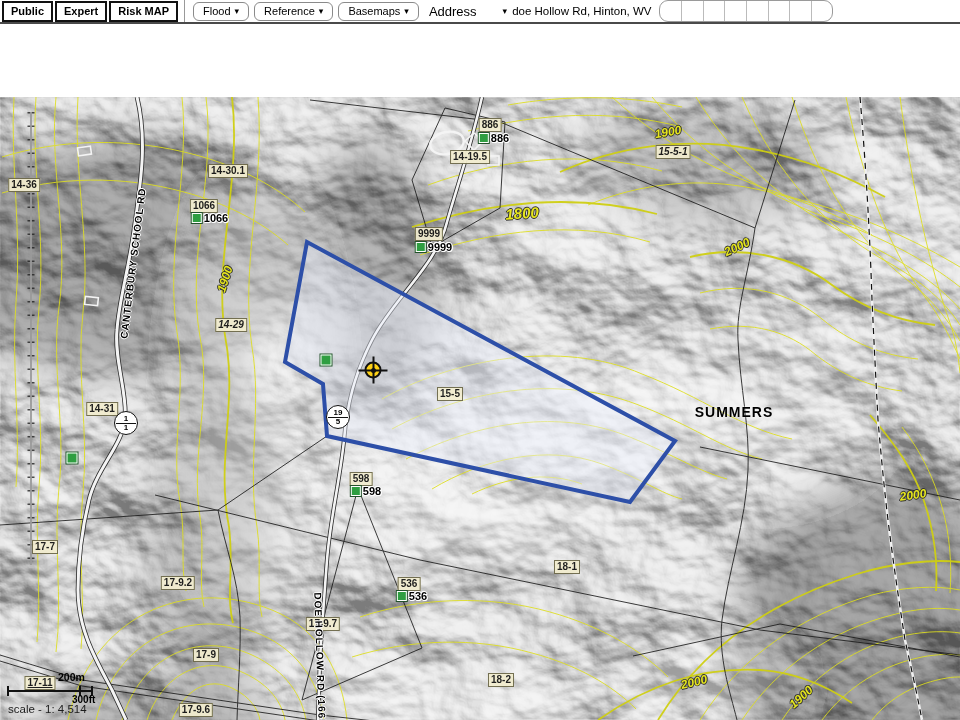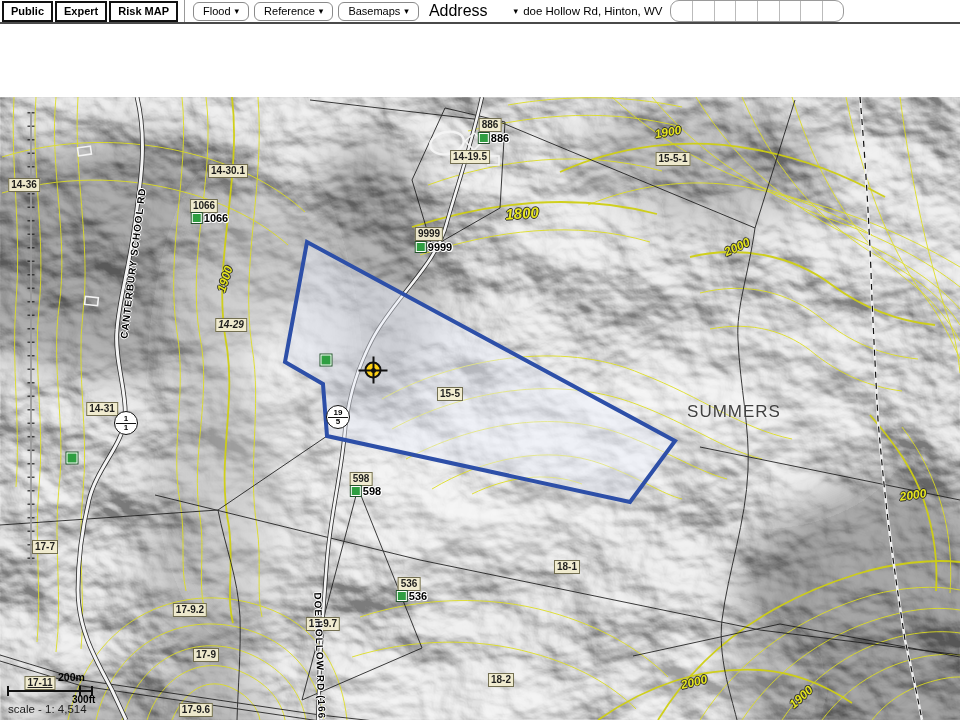--- a/index.html
+++ b/index.html
@@ -6,41 +6,41 @@
     font-family:"Liberation Sans",sans-serif;}
   
   #toolbar{position:absolute;left:0;top:0;width:960px;height:24px;background:#fff;
     border-bottom:2px solid #4a4a4a;display:flex;align-items:center;box-sizing:border-box;}
   .btn-strong{border:2px solid #111;background:#fff;font-weight:bold;font-size:11px;
     padding:2px 7px;margin-left:2px;line-height:13px;color:#000;white-space:nowrap;cursor:pointer;}
   .tb-divider{width:1px;height:22px;background:#999;margin:0 3px 0 6px;}
   .tab{border:1px solid #8a8a8a;border-radius:6px;background:#fff;font-size:11px;color:#000;
     padding:2px 9px;margin-left:5px;line-height:13px;white-space:nowrap;cursor:pointer;display:flex;gap:4px;align-items:center;}
   .caret{font-size:9px;line-height:9px;}
-  .addr-label{font-size:16px;color:#000;margin-left:10px;}
+  .addr-label{font-size:13px;color:#000;margin-left:10px;}
   .addr-value{font-size:11.5px;color:#000;margin-left:26px;display:flex;align-items:center;gap:5px;white-space:nowrap;}
   .seg-box{margin-left:8px;width:172px;height:20px;border:1px solid #9a9a9a;border-radius:9px;
     display:flex;overflow:hidden;background:#fff;}
   .seg{flex:1;border-left:1px solid #bbb;cursor:pointer;}
   .seg:first-child{border-left:none;}
   
   #map{position:absolute;left:0;top:97px;width:960px;height:623px;overflow:hidden;background:#9a9a9a;}
   #map svg{position:absolute;left:0;top:0;}
   #labels{position:absolute;left:0;top:0;width:100%;height:100%;}
   .lbl{position:absolute;white-space:nowrap;}
   .lbl-parcel{background:#f2edcf;border:1px solid #6e6a4a;color:#151515;font-size:10px;
     font-weight:bold;padding:0 2px;line-height:12px;opacity:.95;}
   .lbl-addr{font-size:11px;font-weight:bold;color:#000;display:flex;align-items:center;gap:2px;
     text-shadow:1px 0 0 #fff,-1px 0 0 #fff,0 1px 0 #fff,0 -1px 0 #fff,1px 1px 0 #fff,-1px -1px 0 #fff;}
   .gsq{width:8px;height:8px;background:#2f9e41;border:1px solid #fff;box-shadow:0 0 0 1px #23512b;display:inline-block;}
   .lbl-contour{color:#e6e61e;font-weight:bold;font-style:italic;font-size:12px;
     text-shadow:1px 0 0 #333,-1px 0 0 #333,0 1px 0 #333,0 -1px 0 #333;}
   .lbl-road{font-size:10px;font-weight:bold;color:#000;letter-spacing:1px;
     text-shadow:1px 0 0 #fff,-1px 0 0 #fff,0 1px 0 #fff,0 -1px 0 #fff;}
-  .lbl-county{font-size:17px;font-weight:normal;color:#404040;letter-spacing:1px;
+  .lbl-county{font-size:14px;font-weight:bold;color:#000000;letter-spacing:1px;
     text-shadow:0 0 2px rgba(255,255,255,.7);}
   .lbl-route{width:24px;height:24px;border-radius:50%;background:#fff;border:1.3px solid #111;
     box-sizing:border-box;display:flex;flex-direction:column;align-items:center;justify-content:center;}
   .lbl-route::before{content:"";position:absolute;left:1px;right:1px;top:50%;height:1px;background:#111;}
   .rt-top,.rt-bot{font-size:8px;font-weight:bold;line-height:9px;color:#000;}
   .lbl-target{width:13px;height:13px;border-radius:50%;background:#ffd216;border:2px solid #111;box-sizing:content-box;}
   .lbl-target i{position:absolute;background:#111;}
   .t-c{left:50%;top:50%;width:5px;height:5px;border-radius:50%;transform:translate(-50%,-50%);}
   .t-h{left:-8px;right:-8px;top:50%;height:2px;margin-top:-1px;z-index:-1;}
   .t-v{top:-7px;bottom:-7px;left:50%;width:2px;margin-left:-1px;z-index:-1;}
@@ -254,33 +254,33 @@
         <span class="gsq"></span>
         <span>886</span>
       </div>
       <div class="lbl lbl-parcel" style="left: 470px; top: 60px; transform: translate(-50%, -50%);"><span>14-19.5</span></div>
       <div class="lbl lbl-parcel" style="left: 429px; top: 137px; transform: translate(-50%, -50%);"><span>9999</span></div>
       <div class="lbl lbl-addr" style="left: 434px; top: 150px; transform: translate(-50%, -50%);">
         <span class="gsq"></span>
         <span>9999</span>
       </div>
       <div class="lbl lbl-parcel" style="left: 450px; top: 297px; transform: translate(-50%, -50%);"><span>15-5</span></div>
-      <div class="lbl lbl-parcel" style="left: 673px; top: 62px; transform: translate(-50%, -50%);"><span>15-5-1</span></div>
+      <div class="lbl lbl-parcel" style="left: 673px; top: 55px; transform: translate(-50%, -50%); font-style: italic;"><span>15-5-1</span></div>
       <div class="lbl lbl-parcel" style="left: 361px; top: 382px; transform: translate(-50%, -50%);"><span>598</span></div>
       <div class="lbl lbl-addr" style="left: 366px; top: 394px; transform: translate(-50%, -50%);">
         <span class="gsq"></span>
         <span>598</span>
       </div>
       <div class="lbl lbl-parcel" style="left: 409px; top: 487px; transform: translate(-50%, -50%);"><span>536</span></div>
       <div class="lbl lbl-addr" style="left: 412px; top: 499px; transform: translate(-50%, -50%);">
         <span class="gsq"></span>
         <span>536</span>
       </div>
       <div class="lbl lbl-parcel" style="left: 45px; top: 450px; transform: translate(-50%, -50%);"><span>17-7</span></div>
-      <div class="lbl lbl-parcel" style="left: 190px; top: 486px; transform: translate(-50%, -50%); margin-top: 27px;"><span>17-9.2</span></div>
+      <div class="lbl lbl-parcel" style="left: 178px; top: 486px; transform: translate(-50%, -50%);"><span>17-9.2</span></div>
       <div class="lbl lbl-parcel" style="left: 206px; top: 558px; transform: translate(-50%, -50%);"><span>17-9</span></div>
       <div class="lbl lbl-parcel" style="left: 196px; top: 613px; transform: translate(-50%, -50%); text-align: center;"><span>17-9.6</span></div>
       <div class="lbl lbl-parcel" style="left: 323px; top: 527px; transform: translate(-50%, -50%);"><span>17-9.7</span></div>
       <div class="lbl lbl-parcel" style="left: 40px; top: 586px; transform: translate(-50%, -50%); text-decoration: underline;"><span>17-11</span></div>
       <div class="lbl lbl-parcel" style="left: 567px; top: 470px; transform: translate(-50%, -50%);"><span>18-1</span></div>
       <div class="lbl lbl-parcel" style="left: 501px; top: 583px; transform: translate(-50%, -50%);"><span>18-2</span></div>
       <div class="lbl lbl-contour" style="left: 522px; top: 116px; transform: translate(-50%, -50%) rotate(-4deg); font-size: 15px;"><span>1800</span></div>
       <div class="lbl lbl-contour" style="left: 225px; top: 182px; transform: translate(-50%, -50%) rotate(-72deg);"><span>1900</span></div>
       <div class="lbl lbl-contour" style="left: 668px; top: 35px; transform: translate(-50%, -50%) rotate(-10deg);"><span>1900</span></div>
       <div class="lbl lbl-contour" style="left: 737px; top: 150px; transform: translate(-50%, -50%) rotate(-25deg);"><span>2000</span></div>

